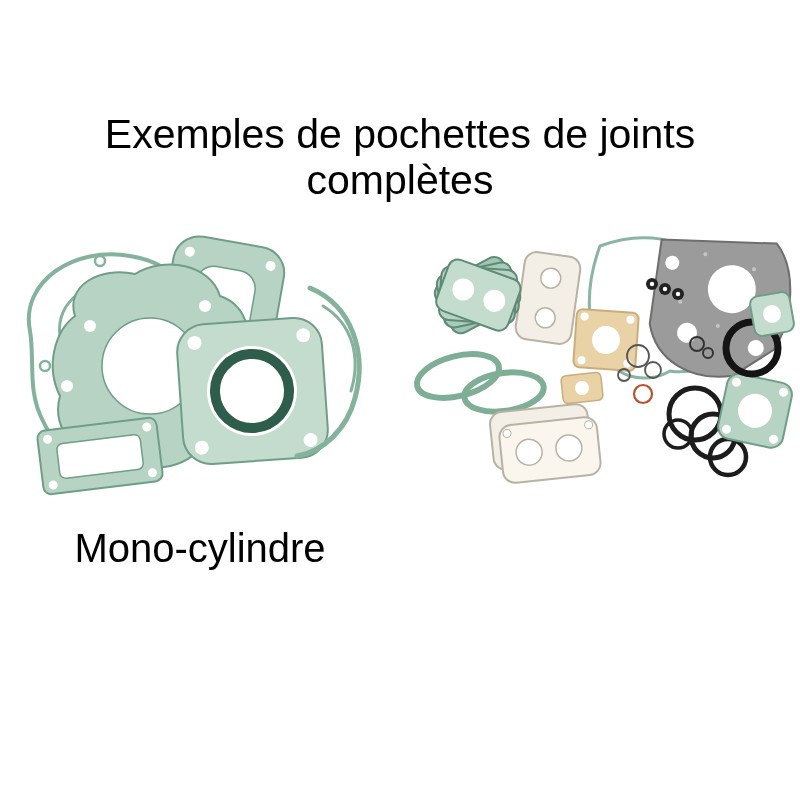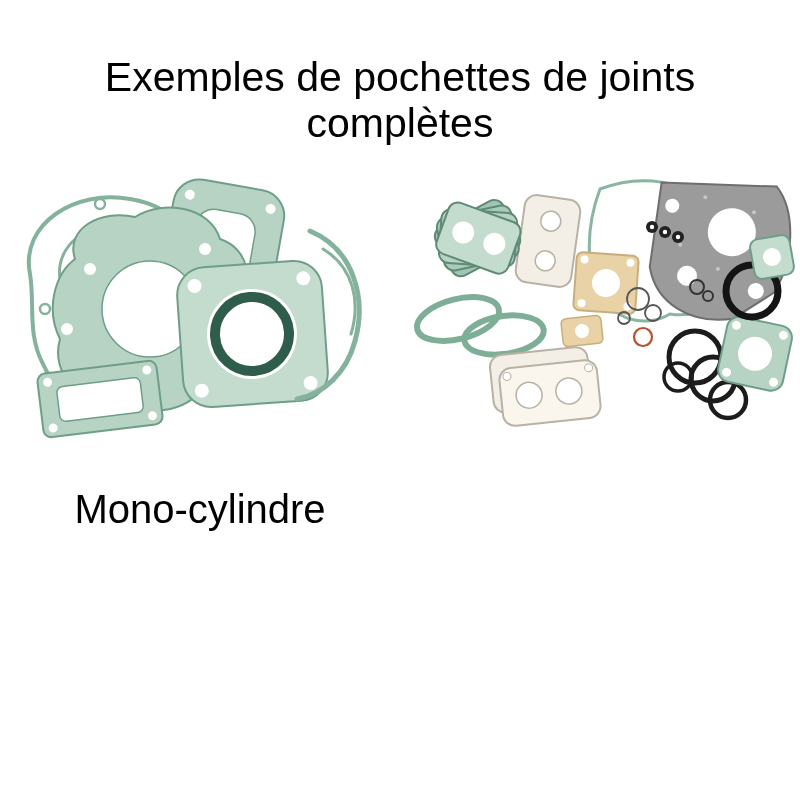--- a/index.html
+++ b/index.html
@@ -10,21 +10,21 @@
   }
   .page {
     position: relative;
     width: 800px;
     height: 800px;
     background: #ffffff;
     overflow: hidden;
   }
   .title {
     margin: 0 auto;
-    padding-top: 55px;
+    padding-top: 112px;
     max-width: 700px;
     text-align: center;
     font-size: 41px;
     font-weight: 400;
     line-height: 1.12;
     color: #000000;
     letter-spacing: 0px;
   }
   .figures-row {
     display: flex;
@@ -39,21 +39,20 @@
     flex-direction: column;
     align-items: center;
   }
   .figure-col svg {
     display: block;
   }
   .labels-row {
     display: flex;
     flex-direction: row;
     width: 800px;
-    margin-top: 18px;
   }
   .label-col {
     width: 50%;
     text-align: center;
     font-size: 40px;
     font-weight: 400;
     color: #000000;
   }
 </style>
 </head>

